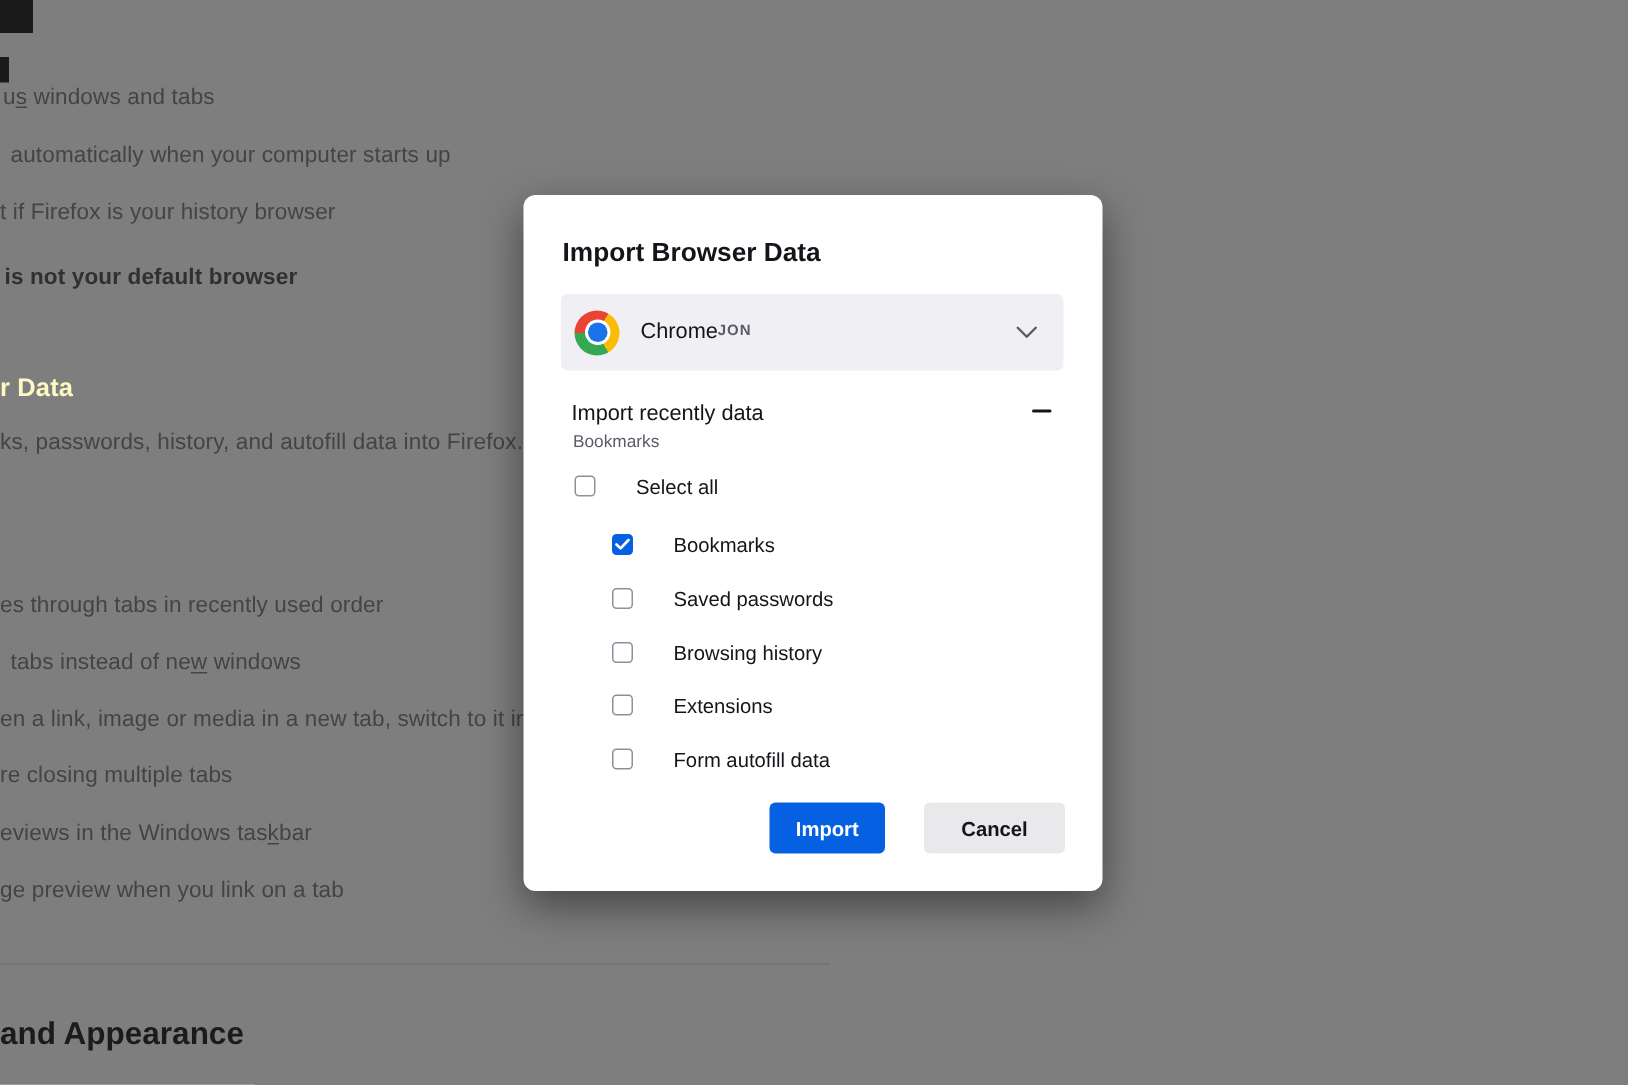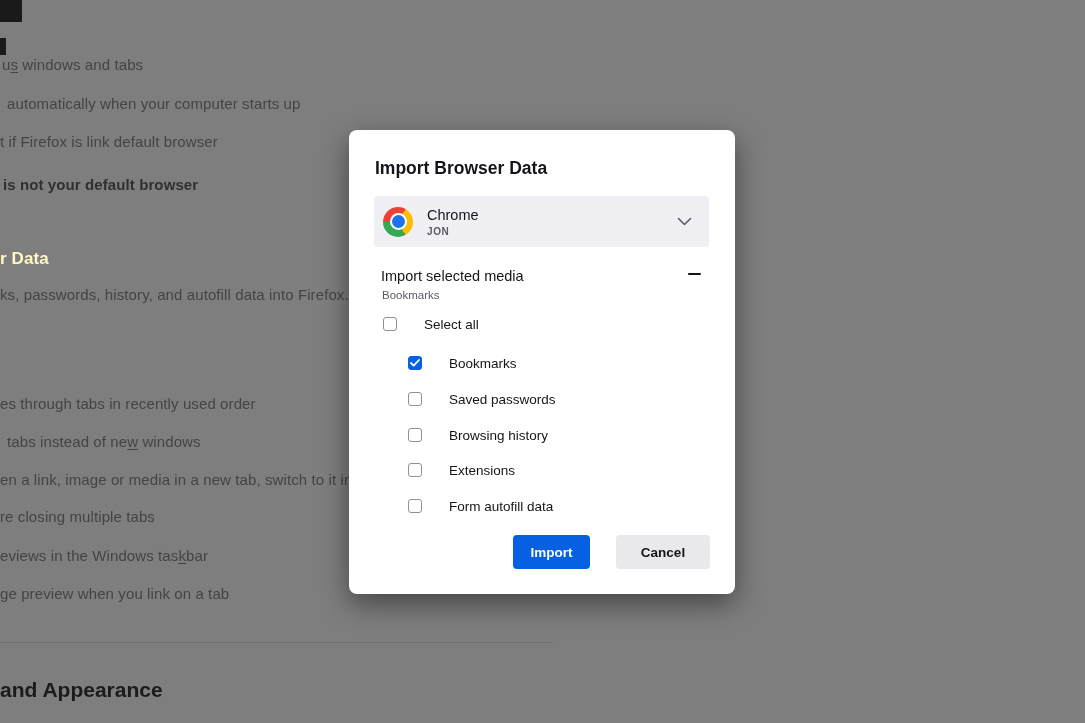--- a/index.html
+++ b/index.html
@@ -21,21 +21,21 @@
   .dlg-title{position:absolute;left:26px;top:28px;font-size:17.5px;font-weight:600;color:#15141a;}
 
   .dropdown{position:absolute;left:25px;top:66px;width:335px;height:51px;background:#f0f0f4;
             border-radius:4px;display:flex;align-items:center;cursor:pointer;}
   .chrome-icon{width:30px;height:30px;border-radius:50%;margin-left:9px;flex:0 0 auto;position:relative;
                background:conic-gradient(from 270deg,#ea4335 0deg 120deg,#fbbc05 120deg 240deg,#34a853 240deg 360deg);}
   .chrome-icon::before{content:"";position:absolute;left:50%;top:50%;width:17px;height:17px;margin:-8.5px 0 0 -8.5px;
                border-radius:50%;background:#ffffff;}
   .chrome-icon::after{content:"";position:absolute;left:50%;top:50%;width:13px;height:13px;margin:-6.5px 0 0 -6.5px;
                border-radius:50%;background:#1a73e8;}
-  .dd-text{margin-left:14px;display:flex;flex-direction:column;}
+  .dd-text{margin-left:14px;display:flex;flex-direction:row;}
   .dd-browser{font-size:14.5px;color:#15141a;line-height:17px;}
   .dd-profile{font-size:10px;color:#5b5b66;letter-spacing:0.6px;margin-top:2px;font-weight:600;}
   .dd-chevron{margin-left:auto;margin-right:17px;display:flex;}
 
   .section-title{position:absolute;left:32px;top:138px;font-size:14.5px;color:#15141a;}
   .section-sub{position:absolute;left:33px;top:159px;font-size:11.5px;color:#5b5b66;}
   .collapse-btn{position:absolute;left:339px;top:137px;width:14px;height:14px;display:flex;align-items:center;cursor:pointer;}
   .collapse-btn span{display:block;width:13px;height:1.8px;background:#15141a;border-radius:1px;}
 
   .chkrow{position:absolute;display:flex;align-items:center;gap:27px;height:20px;cursor:pointer;}
@@ -54,21 +54,21 @@
 <body>
 
 <div id="stage">
 
   <div>
     <div class="artifact" style="left:0;top:0;width:22px;height:22px;"></div>
     <div class="artifact" style="left:0;top:38px;width:6px;height:17px;"></div>
 
     <div class="bdrow" style="left:2px;top:56px;text-align:center;"><span>u</span><span class="ak">s</span><span> windows and tabs</span></div>
     <div class="bdrow" style="left:7px;top:95px;"><span>automatically when your computer starts up</span></div>
-    <div class="bdrow" style="left:0;top:133px;"><span>t if Firefox is link default browser</span></div>
+    <div class="bdrow" style="left:0;top:133px;"><span>t if Firefox is your history browser</span></div>
     <div class="bdrow b" style="left:3px;top:176px;"><span>is not your default browser</span></div>
     <div class="bdrow h" style="left:0;top:249px;"><span>r Data</span></div>
     <div class="bdrow" style="left:0;top:286px;"><span>ks, passwords, history, and autofill data into Firefox.</span></div>
     <div class="bdrow" style="left:0;top:395px;"><span>es through tabs in recently used order</span></div>
     <div class="bdrow" style="left:7px;top:433px;"><span>tabs instead of ne</span><span class="ak">w</span><span> windows</span></div>
     <div class="bdrow" style="left:0;top:471px;"><span>en a link, image or media in a new tab, switch to it in</span></div>
     <div class="bdrow" style="left:0;top:508px;"><span>re closing multiple tabs</span></div>
     <div class="bdrow" style="left:0;top:547px;"><span>eviews in the Windows tas</span><span class="ak">k</span><span>bar</span></div>
     <div class="bdrow" style="left:0;top:585px;"><span>ge preview when you link on a tab</span></div>
 
@@ -85,21 +85,21 @@
         <span class="dd-browser">Chrome</span>
         <span class="dd-profile">JON</span>
       </div>
       <span class="dd-chevron">
         <svg width="15" height="9" viewBox="0 0 15 9">
             <path d="M1.5 1.5 L7.5 7.5 L13.5 1.5" fill="none" stroke="#5b5b66" stroke-width="1.6" stroke-linecap="round" stroke-linejoin="round"></path>
           </svg>
       </span>
     </div>
 
-    <div class="section-title">Import selected media</div>
+    <div class="section-title">Import recently data</div>
     <div class="section-sub">Bookmarks</div>
     <div class="collapse-btn">
         <span></span>
       </div>
 
     <div class="chkrow" style="left:34px;top:184px;">
       <span class="chkbox"></span>
       <span class="chklabel">Select all</span>
     </div>
 

